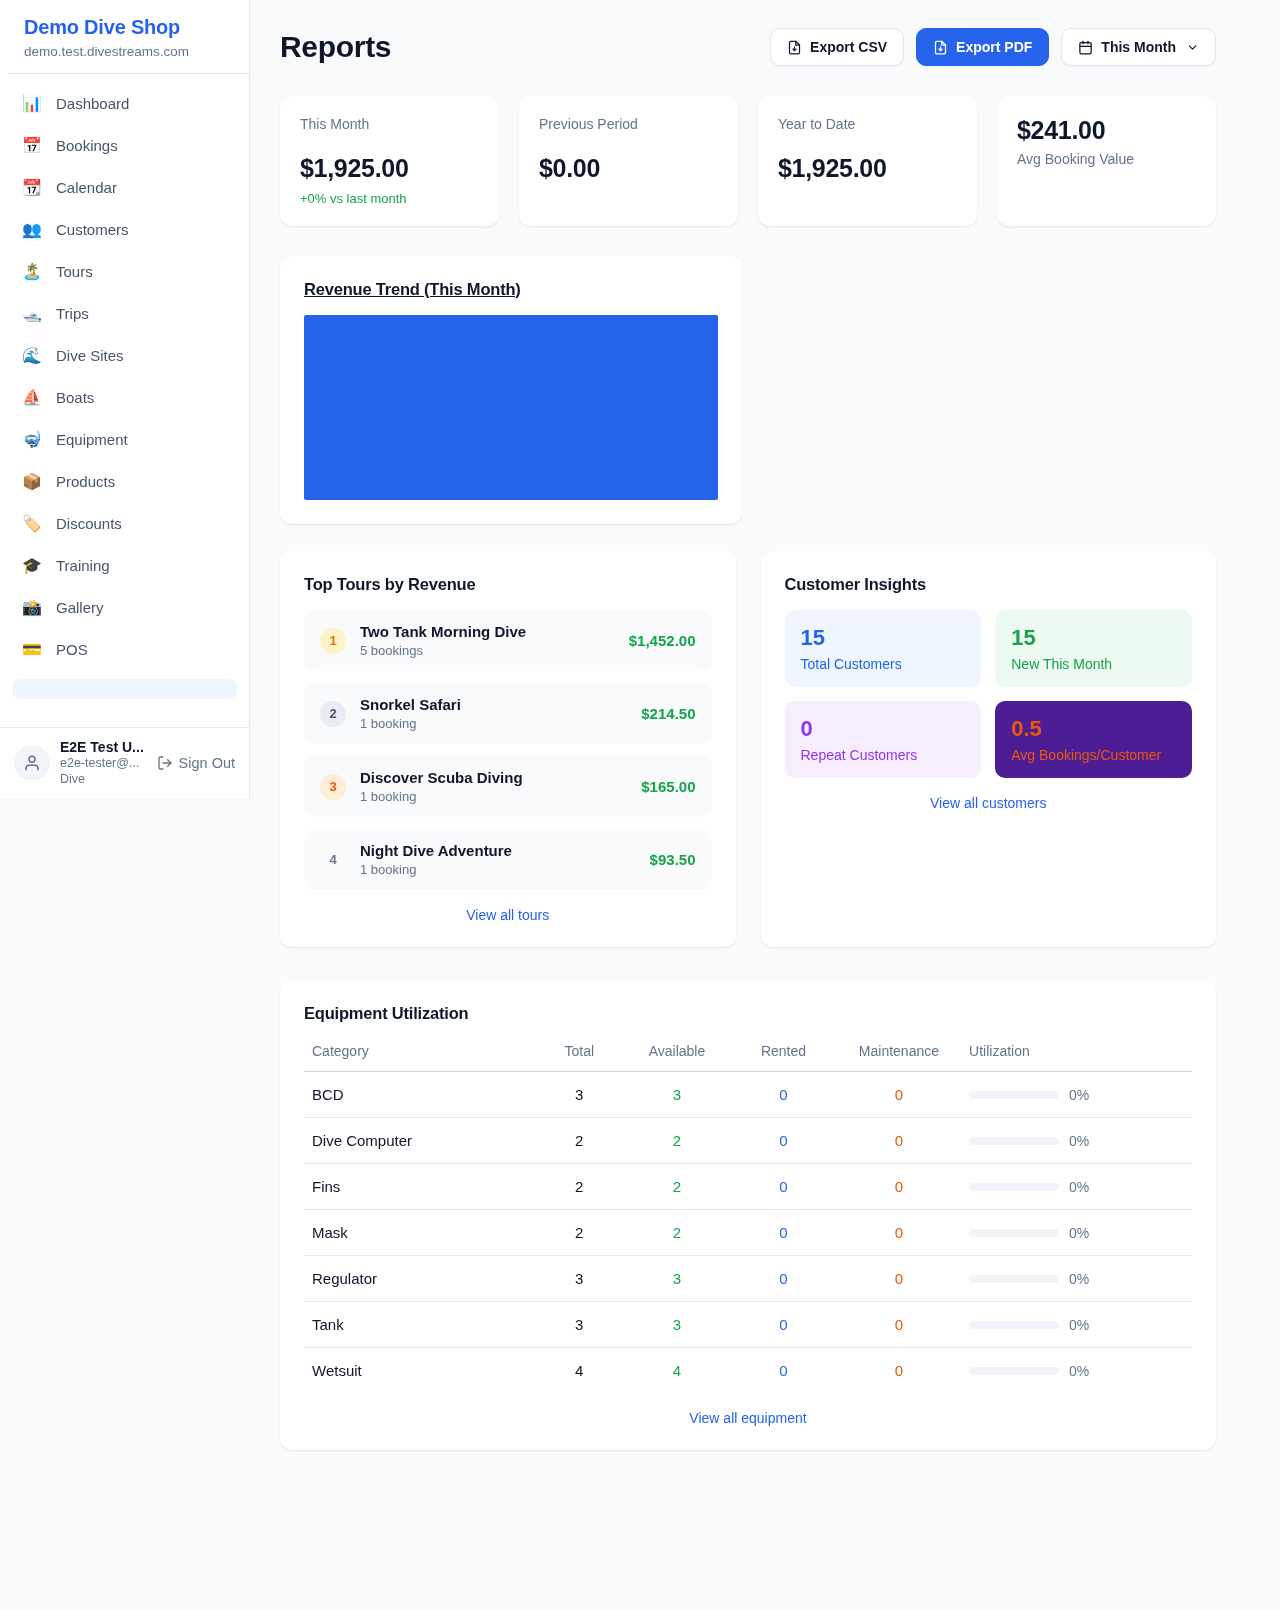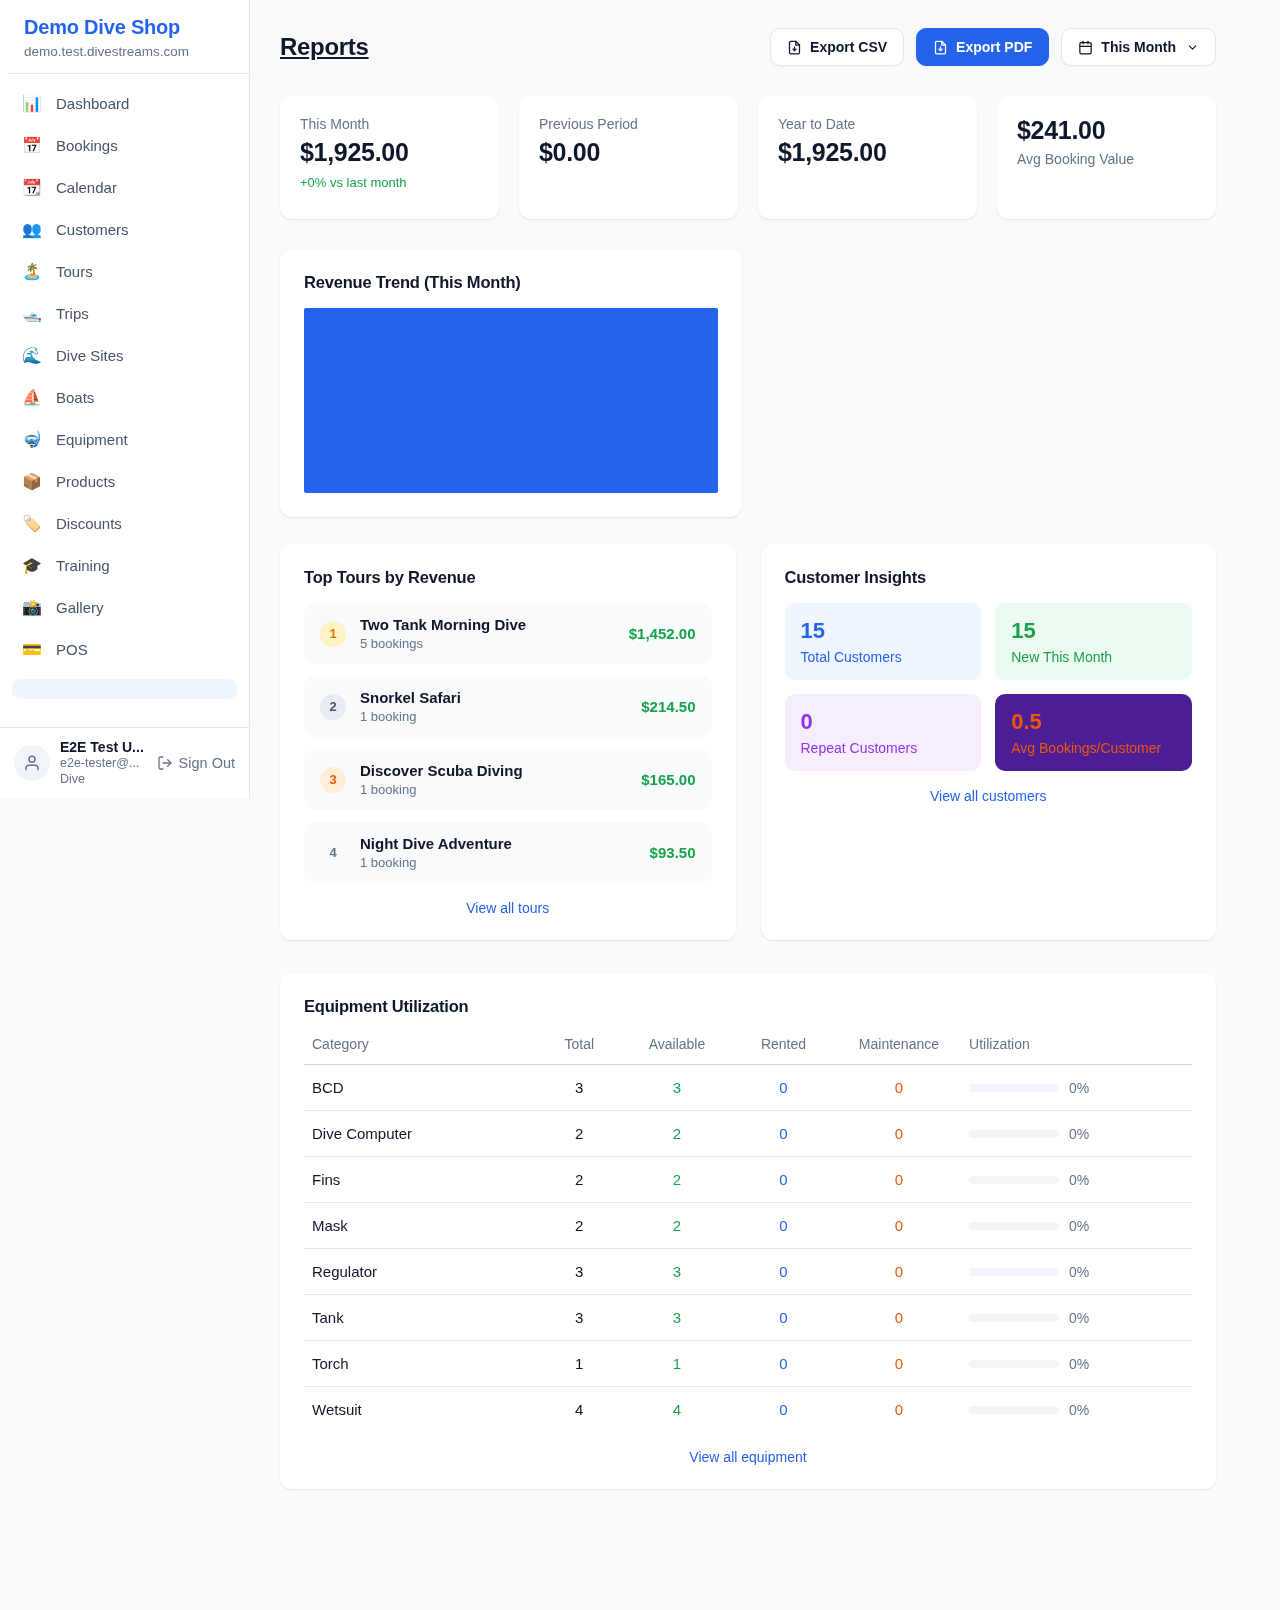--- a/index.html
+++ b/index.html
@@ -46,49 +46,49 @@
   .user-email, .user-role { font-size: 12.5px; color: #64748b; white-space: nowrap; }
   .signout {
     margin-left: auto; display: flex; align-items: center; gap: 6px;
     color: #64748b; font-size: 14.5px; background: none; border: none;
     cursor: pointer; font-family: inherit; flex-shrink: 0;
   }
 
   
   .main { flex: 1; padding: 28px 64px 0 30px; }
   .page-header { display: flex; align-items: center; margin-bottom: 30px; }
-  .page-title { font-size: 24px; font-weight: 700; letter-spacing: -0.3px; text-decoration: underline; }
+  .page-title { font-size: 30px; font-weight: 700; letter-spacing: -0.3px; }
   .header-actions { margin-left: auto; display: flex; gap: 12px; }
   .btn {
     display: inline-flex; align-items: center; gap: 8px;
     font-family: inherit; font-size: 14px; font-weight: 600;
     border-radius: 10px; padding: 10px 16px; cursor: pointer;
     background: #fff; color: #0f172a; border: 1px solid #e2e8f0;
     box-shadow: 0 1px 2px rgba(15,23,42,.04);
   }
   .btn-primary { background: #2563eb; border-color: #2563eb; color: #fff; }
   .chevron { margin-left: 2px; }
 
   
   .stats { display: grid; grid-template-columns: repeat(4, 1fr); gap: 20px; margin-bottom: 30px; }
   .card {
     background: #fff; border-radius: 12px;
     box-shadow: 0 1px 2px rgba(15,23,42,.06), 0 1px 3px rgba(15,23,42,.04);
   }
   .stat-card { padding: 20px; min-height: 123px; }
   .stat-label { color: #64748b; font-size: 14px; }
-  .stat-value { font-size: 25px; font-weight: 700; margin-top: 6px; letter-spacing: -0.3px; }
+  .stat-value { font-size: 25px; font-weight: 700; margin-top: 22px; letter-spacing: -0.3px; }
   .stat-delta { color: #16a34a; font-size: 13px; margin-top: 8px; }
   .stat-card.value-first .stat-value { margin-top: 0; }
   .stat-card.value-first .stat-label { margin-top: 6px; }
 
   .section-title { font-size: 16.5px; font-weight: 700; letter-spacing: -0.2px; }
 
   
-  .row2 { display: grid; grid-template-columns: 1fr 1fr; gap: 13px; align-items: start; margin-bottom: 27px; }
+  .row2 { display: grid; grid-template-columns: 1fr 1fr; gap: 13px; align-items: start; margin-bottom: 27px; text-decoration: underline; }
   .chart-card { padding: 24px; }
   .chart-area { margin-top: 16px; height: 185px; background: #2563eb; border-radius: 2px; }
   .status-card { padding: 24px 24px 20px; }
   .status-row { margin-top: 14px; }
   .status-line { display: flex; align-items: baseline; }
   .status-label { font-size: 15px; font-weight: 600; }
   .status-value { margin-left: auto; font-size: 14px; color: #334155; }
   .status-track { margin-top: 7px; height: 8px; border-radius: 4px; background: #f1f5f9; overflow: hidden; }
   .status-fill { display: block; height: 100%; border-radius: 4px; }
 
@@ -498,35 +498,20 @@
               <td class="col-util">
                 <div class="util">
                   <span class="util-track">
                     <span class="util-fill" style="width: 0%;"></span>
                   </span>
                   <span class="util-text">0%</span>
                 </div>
               </td>
             </tr>
 
-            <tr>
-              <td class="col-category">Torch</td>
-              <td class="c col-total">1</td>
-              <td class="c col-available">1</td>
-              <td class="c col-rented">0</td>
-              <td class="c col-maint">0</td>
-              <td class="col-util">
-                <div class="util">
-                  <span class="util-track">
-                    <span class="util-fill" style="width: 0%;"></span>
-                  </span>
-                  <span class="util-text">0%</span>
-                </div>
-              </td>
-            </tr>
 
             <tr>
               <td class="col-category">Wetsuit</td>
               <td class="c col-total">4</td>
               <td class="c col-available">4</td>
               <td class="c col-rented">0</td>
               <td class="c col-maint">0</td>
               <td class="col-util">
                 <div class="util">
                   <span class="util-track">

